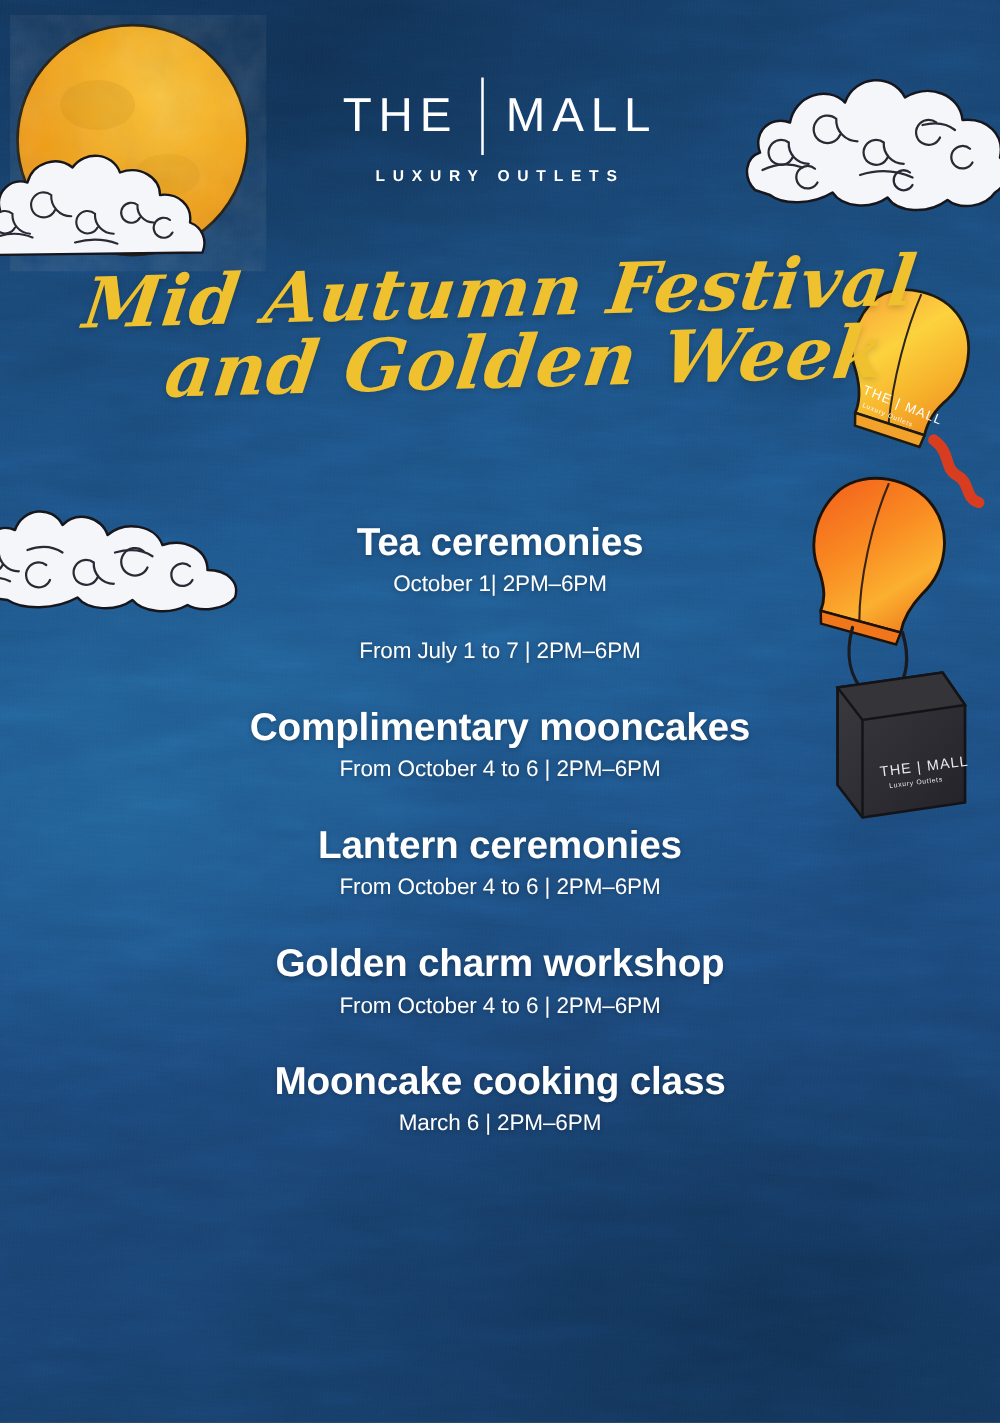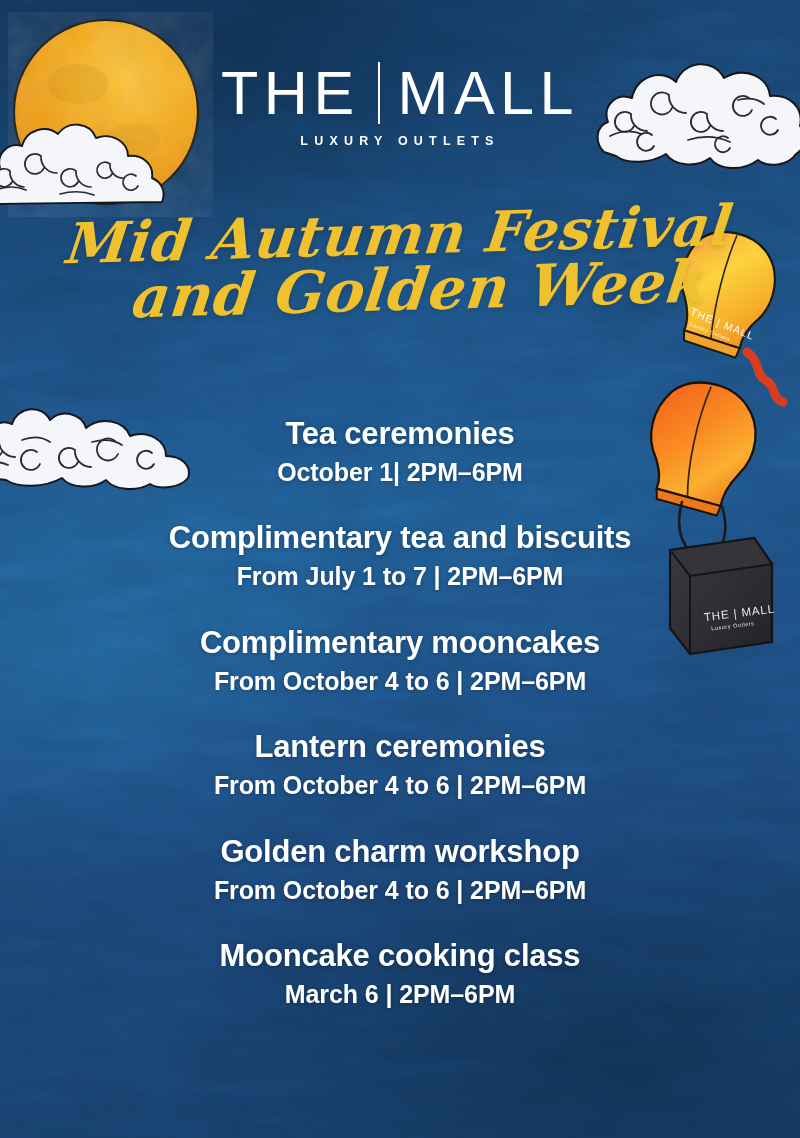--- a/index.html
+++ b/index.html
@@ -57,21 +57,21 @@
   }
   .logo-row {
     display: flex;
     align-items: center;
     justify-content: center;
     gap: 17px;
     height: 54px;
   }
   .logo-word {
     color: #ffffff;
-    font-size: 61px;
+    font-size: 38px;
     font-weight: 300;
     letter-spacing: 5.5px;
     line-height: 1;
     font-family: "Liberation Sans", sans-serif;
   }
   .logo-bar {
     width: 2px;
     height: 62px;
     background: #ffffff;
     margin: 0 1px;
@@ -125,22 +125,22 @@
   .event-name {
     color: #ffffff;
     font-size: 31px;
     font-weight: 700;
     letter-spacing: -0.2px;
     line-height: 1.32;
     text-shadow: 0 1px 4px rgba(0,0,0,0.28);
   }
   .event-when {
     color: #ffffff;
-    font-size: 25px;
-    font-weight: 700;
+    font-size: 18px;
+    font-weight: 400;
     letter-spacing: -0.1px;
     line-height: 1.42;
     text-shadow: 0 1px 4px rgba(0,0,0,0.28);
   }
 </style>
 </head>
 <body>
 
 <div id="poster">
 
@@ -323,21 +323,20 @@
     <span class="tl">Mid Autumn Festival</span>
     <span class="tl tl2">and Golden Week</span>
   </div>
 
   <div id="events">
     <div class="event">
       <div class="event-name">Tea ceremonies</div>
       <div class="event-when">October 1| 2PM–6PM</div>
     </div>
     <div class="event">
-      <div class="event-name">Complimentary tea and biscuits</div>
       <div class="event-when">From July 1 to 7 | 2PM–6PM</div>
     </div>
     <div class="event">
       <div class="event-name">Complimentary mooncakes</div>
       <div class="event-when">From October 4 to 6 | 2PM–6PM</div>
     </div>
     <div class="event">
       <div class="event-name">Lantern ceremonies</div>
       <div class="event-when">From October 4 to 6 | 2PM–6PM</div>
     </div>

